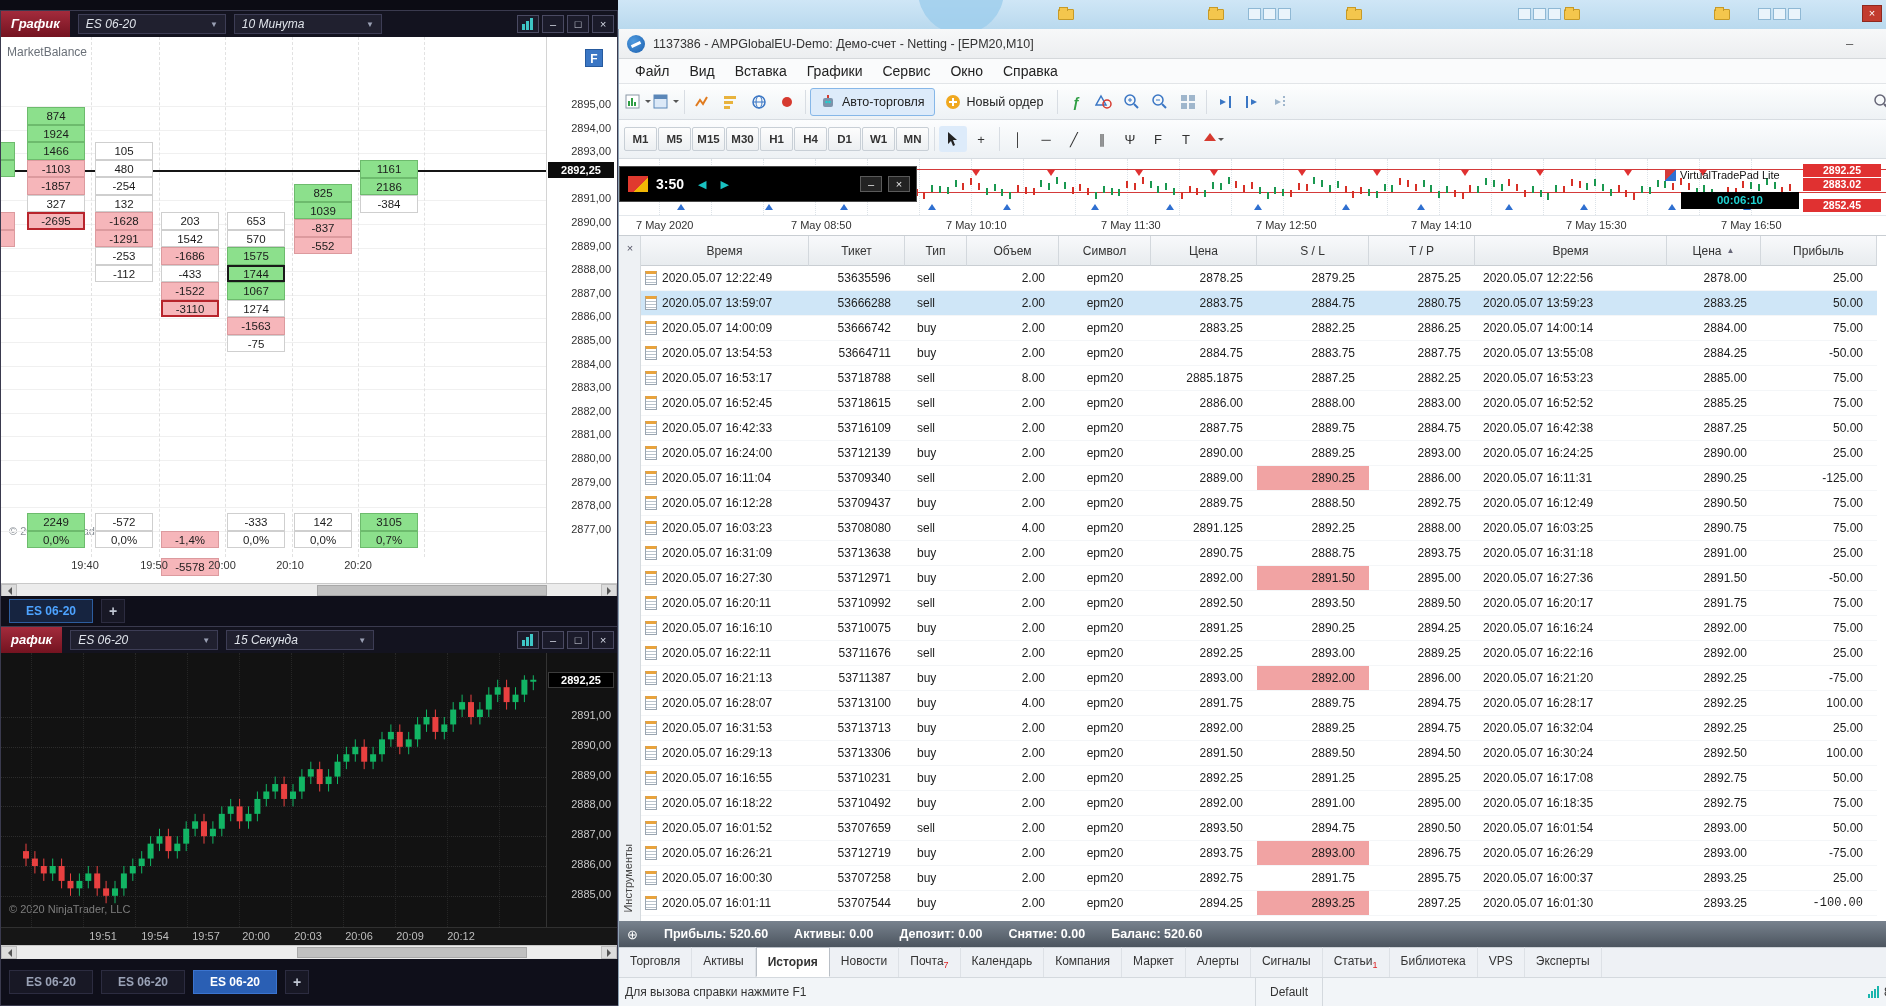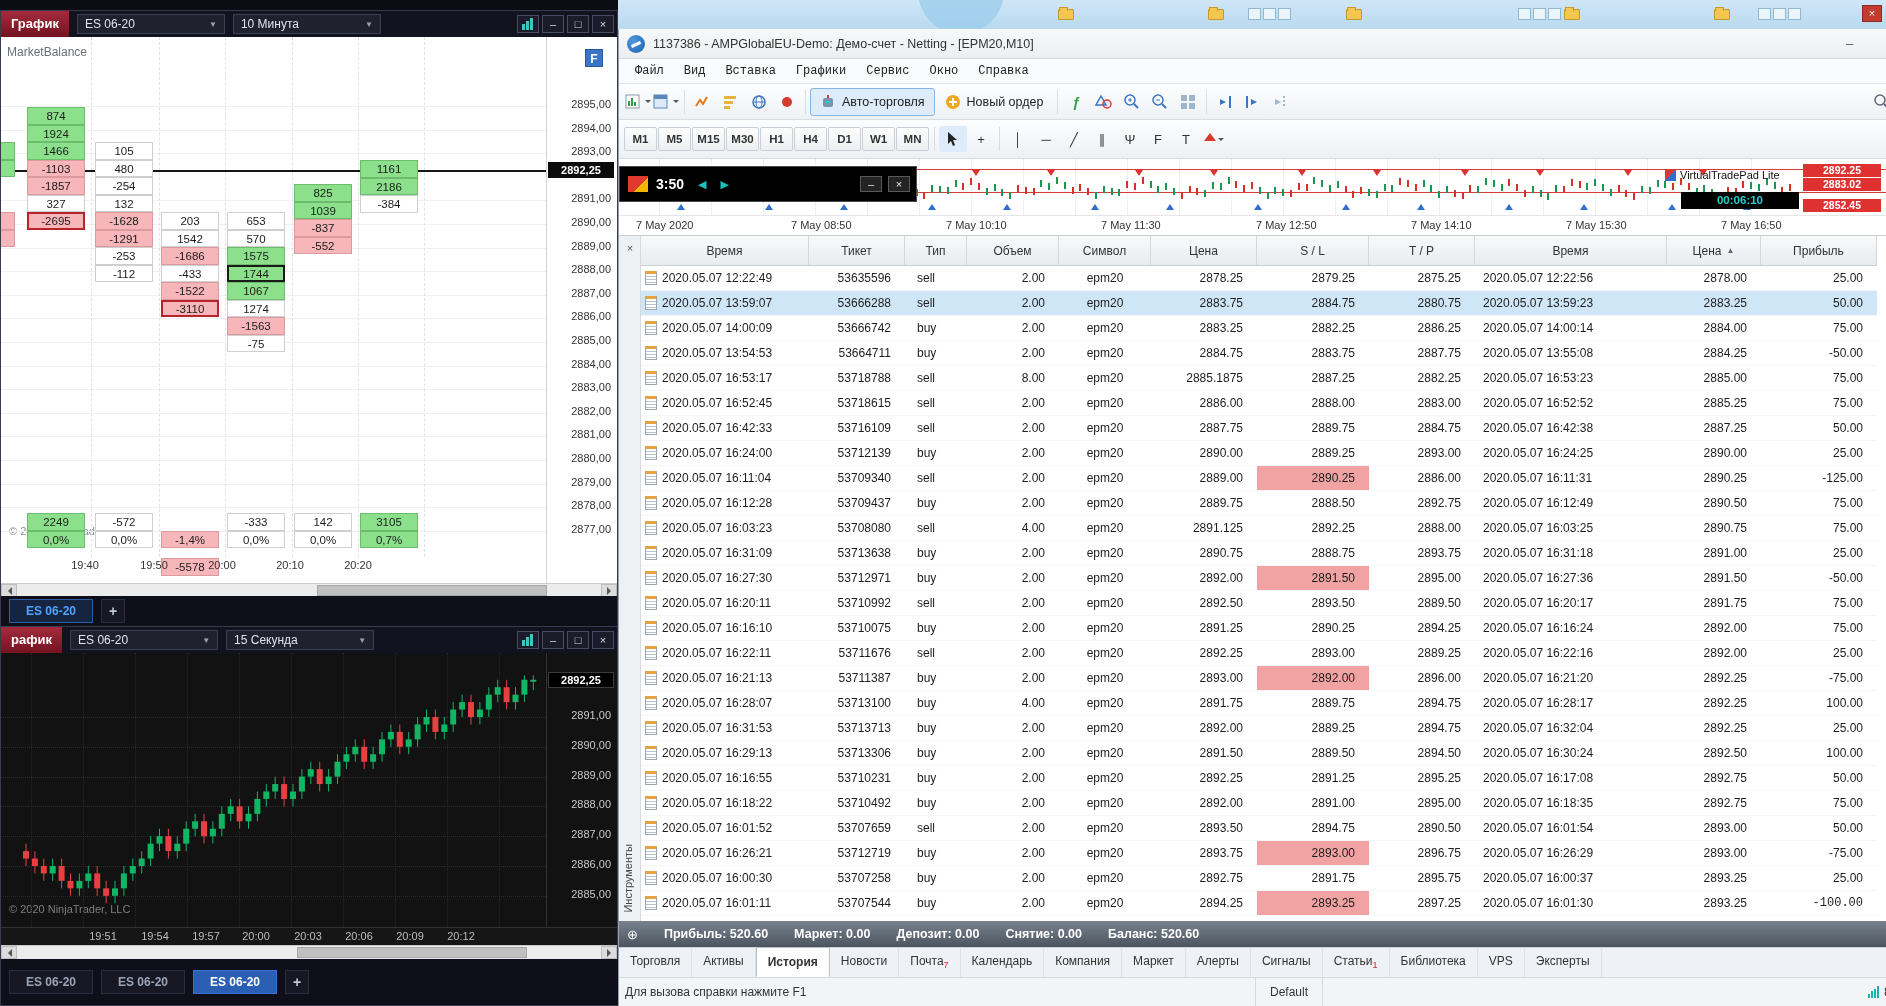--- a/index.html
+++ b/index.html
@@ -11,21 +11,21 @@
 #desk{position:absolute;left:618px;top:0;width:1268px;height:29px;background:linear-gradient(#cfe6f6,#b9d9ee);overflow:hidden;}
 .folder{position:absolute;top:9px;width:16px;height:11px;background:#f4c64d;border:1px solid #c79a27;border-radius:1px;}
 .folder:before{content:"";position:absolute;left:0;top:-3px;width:7px;height:3px;background:#f4c64d;border:1px solid #c79a27;border-bottom:none;}
 .winctl{position:absolute;top:8px;display:flex;gap:2px;}
 .winctl i{width:13px;height:12px;background:#eaf4fb;border:1px solid #8fb8d4;display:block;}
 .bigcirc{position:absolute;left:300px;top:-52px;width:86px;height:86px;border-radius:50%;background:#9ccdec;opacity:.8;}
 .redx{position:absolute;top:5px;width:20px;height:17px;background:#c23b2e;border:1px solid #8f281e;color:#fff;font-size:11px;line-height:15px;text-align:center;}
 
 
 .chart-win{position:absolute;background:#13131f;border:1px solid #3a3a4e;}
-.cw-title{position:absolute;left:0;top:0;right:0;height:26px;background:#13131f;display:flex;align-items:center;}
+.cw-title{position:absolute;left:0;top:0;right:0;height:26px;background:#13131f;display:flex;align-items:center;font-style:italic;}
 .cw-label{height:26px;min-width:64px;padding:0 10px;background:linear-gradient(#a32b3c,#741320);color:#fff;font-size:13px;font-weight:bold;line-height:26px;overflow:hidden;white-space:nowrap;}
 .combo{height:20px;margin-left:8px;background:#20202f;border:1px solid #3d3d55;color:#dfe3ea;font-size:12px;display:flex;align-items:center;justify-content:space-between;padding:0 7px;}
 .combo .caret{font-size:8px;color:#9aa0b4;margin-left:8px;}
 .cw-sp{flex:1;}
 .cw-btn{width:22px;height:18px;margin-right:3px;border:1px solid #4a4a62;color:#d6dae6;font-size:11px;display:flex;align-items:center;justify-content:center;background:#1b1b2a;}
 .cw-body{position:absolute;left:0;right:0;background:#fff;overflow:hidden;}
 .mb-label{position:absolute;left:6px;top:8px;font-size:12px;color:#6a7078;}
 .f-btn{position:absolute;left:584px;top:12px;width:18px;height:18px;background:#3a76c4;color:#fff;font-weight:bold;font-size:12px;text-align:center;line-height:18px;border:1px solid #265a9e;}
 .copyright{position:absolute;font-size:11px;color:#8a9097;white-space:nowrap;}
 .axis-sep{position:absolute;top:0;bottom:0;width:1px;background:#d4d4d4;left:545px;}
@@ -66,21 +66,21 @@
 
 
 #mt5{position:absolute;left:618px;top:29px;width:1345px;height:977px;background:#fff;border:1px solid #8fa3b5;border-top:none;}
 #titlebar{position:absolute;left:0;top:0;right:0;height:30px;background:linear-gradient(#f7f8f9,#eceef0);border-bottom:1px solid #d5d8db;display:flex;align-items:center;}
 .app-ico{width:18px;height:18px;margin:0 8px 0 8px;border-radius:50%;background:radial-gradient(circle at 35% 35%,#4f9be0,#1b5fae);position:relative;}
 .app-ico:after{content:"";position:absolute;left:4px;top:8px;width:10px;height:3px;background:#fff;transform:rotate(-25deg);}
 #title-text{font-size:12.5px;color:#333;}
 .wbtns{margin-left:auto;display:flex;}
 .wbtn{width:45px;height:29px;display:flex;align-items:center;justify-content:center;color:#555;font-size:13px;}
 #menubar{position:absolute;left:0;top:30px;right:0;height:25px;background:#fafbfc;border-bottom:1px solid #e2e5e8;display:flex;align-items:center;padding-left:6px;}
-.mi{padding:0 10px;font-size:12px;color:#222;line-height:25px;font-family:Liberation Mono, monospace;}
+.mi{padding:0 10px;font-size:14px;color:#222;line-height:25px;}
 .mdi-ctl{margin-left:auto;display:flex;margin-right:8px;}
 .mdi-ctl span{width:18px;text-align:center;color:#777;font-size:11px;}
 #toolbar1{position:absolute;left:0;top:55px;right:0;height:36px;background:linear-gradient(#fdfefe,#eef2f5);border-bottom:1px solid #d7dce1;display:flex;align-items:center;padding-left:5px;}
 .tbtn{width:28px;height:28px;display:flex;align-items:center;justify-content:center;position:relative;border:1px solid transparent;border-radius:3px;}
 .tbtn-text{display:flex;gap:6px;padding:0 9px;height:28px;align-items:center;font-size:12.5px;color:#222;border:1px solid transparent;border-radius:3px;white-space:nowrap;}
 .tb-on{background:#ddebfa;border-color:#86b7e8;}
 .mini-caret{width:0;height:0;border:3px solid transparent;border-top-color:#555;margin-left:2px;margin-top:3px;}
 .tsep{width:1px;height:24px;background:#d8dde3;margin:0 4px;}
 .tb-right{margin-left:auto;display:flex;margin-right:10px;}
 #toolbar2{position:absolute;left:0;top:91px;right:0;height:39px;background:linear-gradient(#fcfdfe,#edf1f4);border-bottom:1px solid #d7dce1;display:flex;align-items:center;padding-left:5px;}
@@ -1385,21 +1385,21 @@
             <div class="td c8" style="width: 192px;">2020.05.07 16:01:30</div>
             <div class="td c9" style="width: 94px;">2893.25</div>
             <div class="td c10" style="width: 116px; font-family: Liberation Mono, monospace;">-100.00</div>
           </div>
         </div>
     </div>
 
     <div id="summary">
       <span class="sum-ico">⊕</span>
       <div class="sump">Прибыль: 520.60</div>
-        <div class="sump">Маркет: 0.00</div>
+        <div class="sump">Активы: 0.00</div>
         <div class="sump">Депозит: 0.00</div>
         <div class="sump">Снятие: 0.00</div>
         <div class="sump">Баланс: 520.60</div>
         <span id="sum-right">750.00</span>
     </div>
 
     <div id="btabs">
         <div class="btab"><span>Торговля</span></div>
         <div class="btab"><span>Активы</span></div>
         <div class="btab act"><span>История</span></div>

